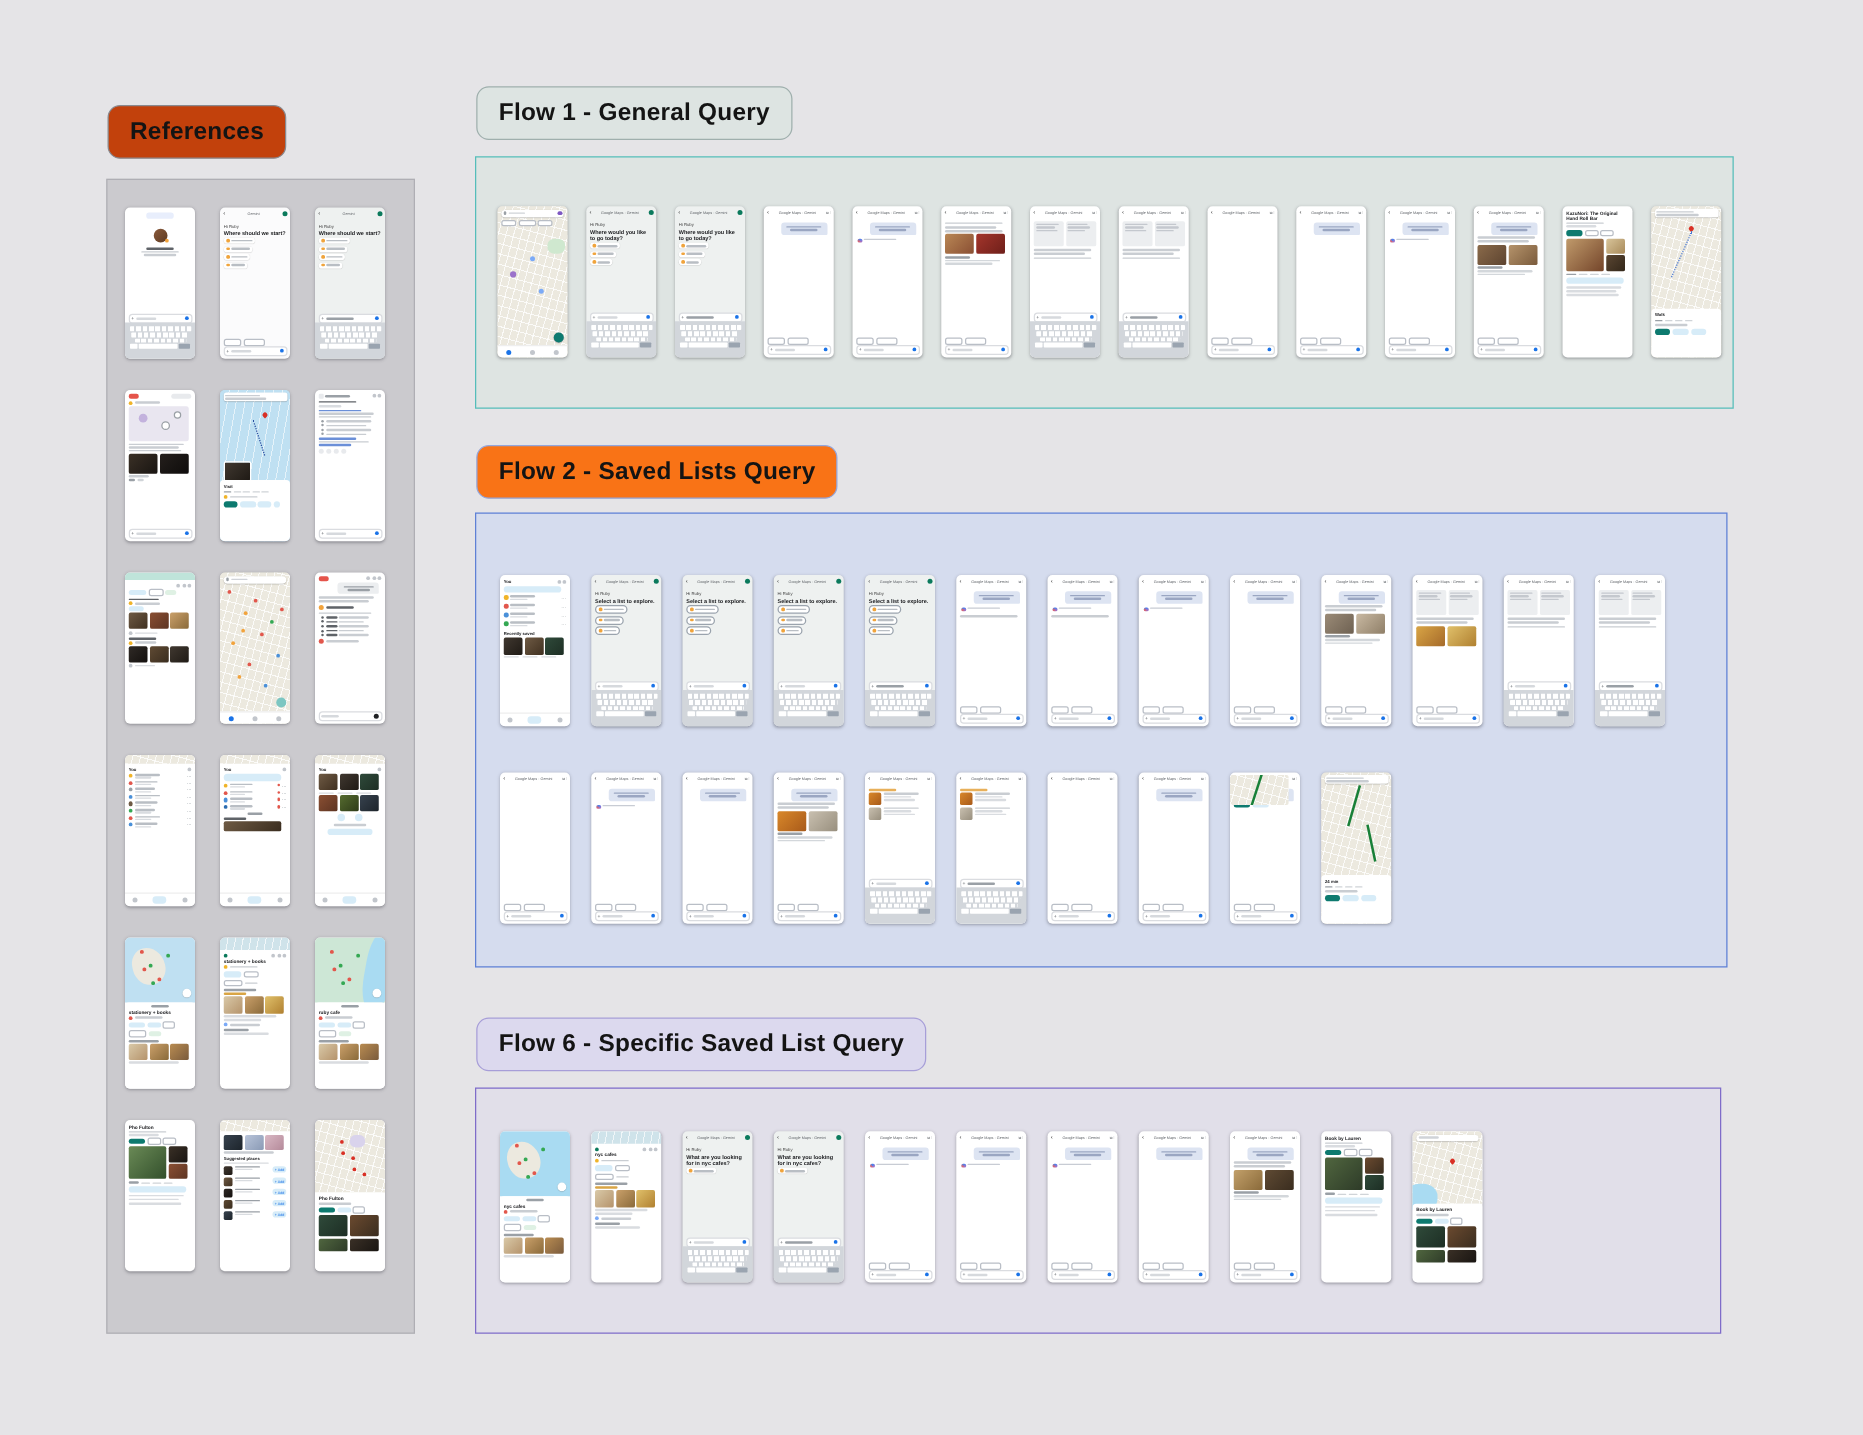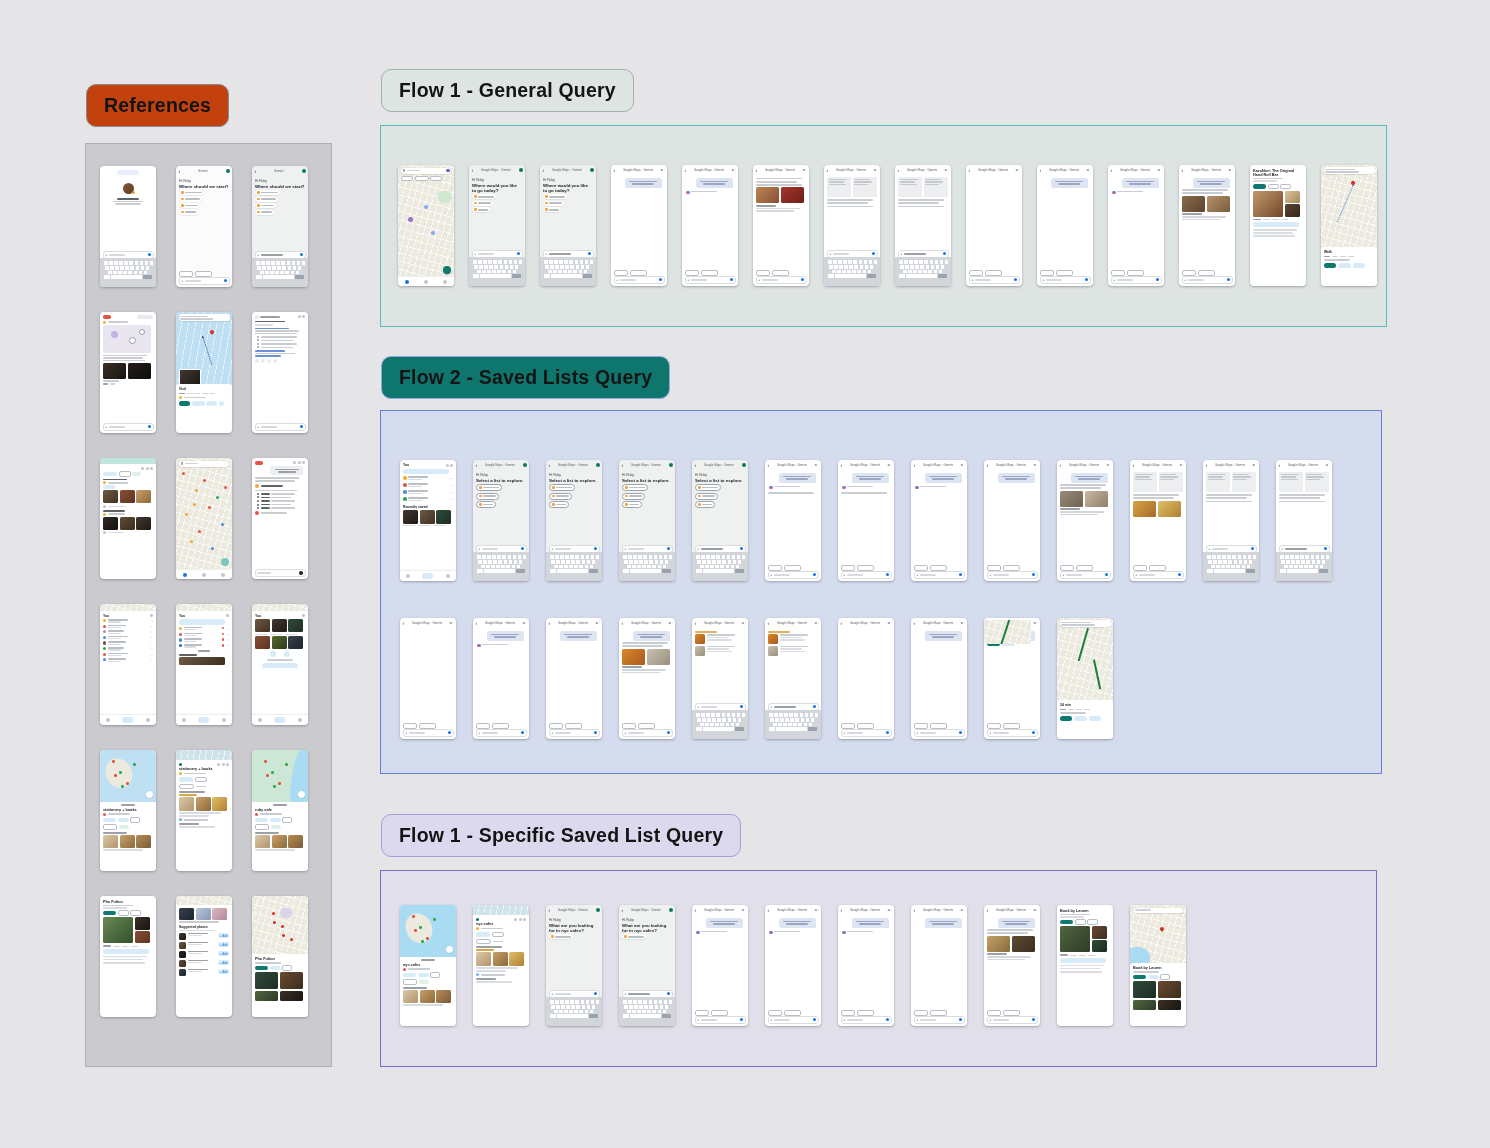--- a/index.html
+++ b/index.html
@@ -1206,21 +1206,21 @@
                   <i class="bar" style="width:13px;height:5px;border-radius:2.5px;background:#d7ecf8;"></i>
                   <i class="bar" style="width:12px;height:5px;border-radius:2.5px;background:#d7ecf8;"></i>
                 </div>
               </div>
             </div>
           </div>
         </div>
       </div>
     </div>
 
-  <div class="tag" id="tag-1" style="left: 381px; top: 356px; background: #0f766e; border-color: rgb(147, 166, 221);">
+  <div class="tag" id="tag-1" style="left: 381px; top: 356px; background: #f97316; border-color: rgb(147, 166, 221);">
     <span>Flow 2 - Saved Lists Query</span>
   </div>
   <div class="flow f2" id="flow-1" style="left: 380px; top: 410px; width: 1000px; height: 362px; background: rgb(213, 220, 238); border-color: rgb(95, 128, 213);">
       <div class="frows">
         <div class="prow">
           <div class="phone" style="background:#fff;">
             <div class="pbody" style="padding:2px 3px;">
               <div class="hrow" style="margin:1px 0;">
                 <span class="stext">You</span>
                 <span style="margin-left:auto;display:flex;gap:1.5px;">
@@ -1951,21 +1951,21 @@
                   <i class="bar" style="width:12px;height:5px;border-radius:2.5px;background:#d7ecf8;"></i>
                 </div>
               </div>
             </div>
           </div>
         </div>
       </div>
     </div>
 
   <div class="tag" id="tag-2" style="left: 381px; top: 814px; background: rgb(220, 217, 238); border-color: rgb(167, 158, 216);">
-    <span>Flow 1 - Specific Saved List Query</span>
+    <span>Flow 6 - Specific Saved List Query</span>
   </div>
   <div class="flow f3" id="flow-2" style="left: 380px; top: 870px; width: 995px; height: 195px; background: rgb(225, 223, 233); border-color: rgb(127, 108, 201);">
       <div class="frows">
         <div class="prow">
           <div class="phone" style="background:#fff;">
             <div style="position:absolute;top:0;left:0;right:0;height:52px;background:#a9dbf2;overflow:hidden;">
               <i style="position:absolute;left:6px;top:8px;width:26px;height:30px;background:#ece9df;border-radius:45% 55% 45% 50%;transform:rotate(-14deg);"></i>
               <i style="position:absolute;left:12px;top:10px;width:2.6px;height:2.6px;border-radius:50%;background:#e2574c;"></i>
               <i style="position:absolute;left:19px;top:21px;width:2.6px;height:2.6px;border-radius:50%;background:#34a853;"></i>
               <i style="position:absolute;left:26px;top:32px;width:2.6px;height:2.6px;border-radius:50%;background:#e2574c;"></i>

